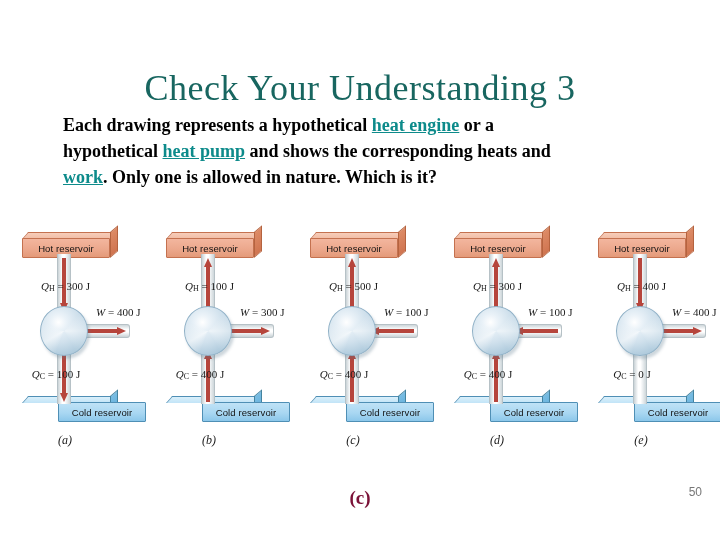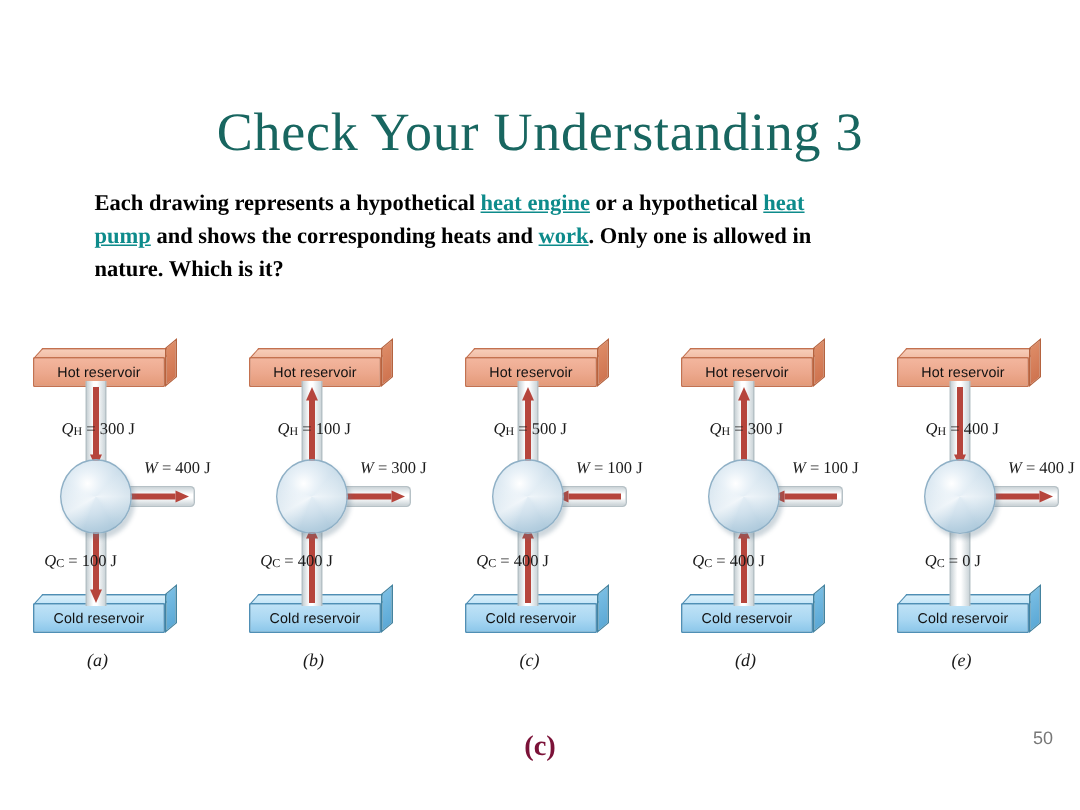--- a/index.html
+++ b/index.html
@@ -26,25 +26,25 @@
     font-family: "Liberation Serif", serif;
     font-size: 36px;
     font-weight: normal;
     letter-spacing: 0.5px;
     line-height: 1.05;
   }
 
   
   #question-text {
     position: absolute;
-    top: 126px;
+    top: 112px;
     left: 63px;
     width: 510px;
     font-family: "Liberation Serif", serif;
-    font-size: 15px;
+    font-size: 18px;
     font-weight: bold;
     color: #000000;
     line-height: 1.45;
     text-align: left;
   }
   #question-text .lnk {
     color: #0d8b8b;
     text-decoration: underline;
     font-weight: bold;
   }
@@ -125,20 +125,21 @@
     border: 1px solid #b5633f;
     box-sizing: border-box;
     transform: skewY(-40deg);
     transform-origin: top left;
   }
   
   .cold .face {
     background: linear-gradient(180deg, #bfe2f6 0%, #a9d7f2 55%, #8cc7ea 100%);
     border: 1px solid #4f8fb5;
     border-radius: 1px;
+    margin-left: 36px;
   }
   .cold .top {
     background: linear-gradient(180deg, #daf0fb 0%, #c2e4f7 100%);
     border: 1px solid #4f8fb5;
     border-bottom: none;
     box-sizing: border-box;
     transform: skewX(-42deg);
     transform-origin: bottom left;
   }
   .cold .side {
@@ -277,21 +278,21 @@
     white-space: nowrap;
     z-index: 5;
   }
   .qlabel i { font-style: italic; }
   .qlabel sub {
     font-size: 8px;
     font-style: normal;
     vertical-align: -1px;
   }
   .label-qh { left: 18px;  top: 52px;  width: 72px; text-align: right; }
-  .label-qc { left: 6px;  top: 140px; width: 72px; text-align: right; }
+  .label-qc { left: 20px;  top: 140px; width: 72px; text-align: center; }
   .label-w  { left: 96px; top: 78px;  text-align: center; }
 
   
   .panel-caption {
     position: absolute;
     left: 0;
     top: 205px;
     width: 130px;
     text-align: center;
     font-family: "Liberation Serif", serif;

